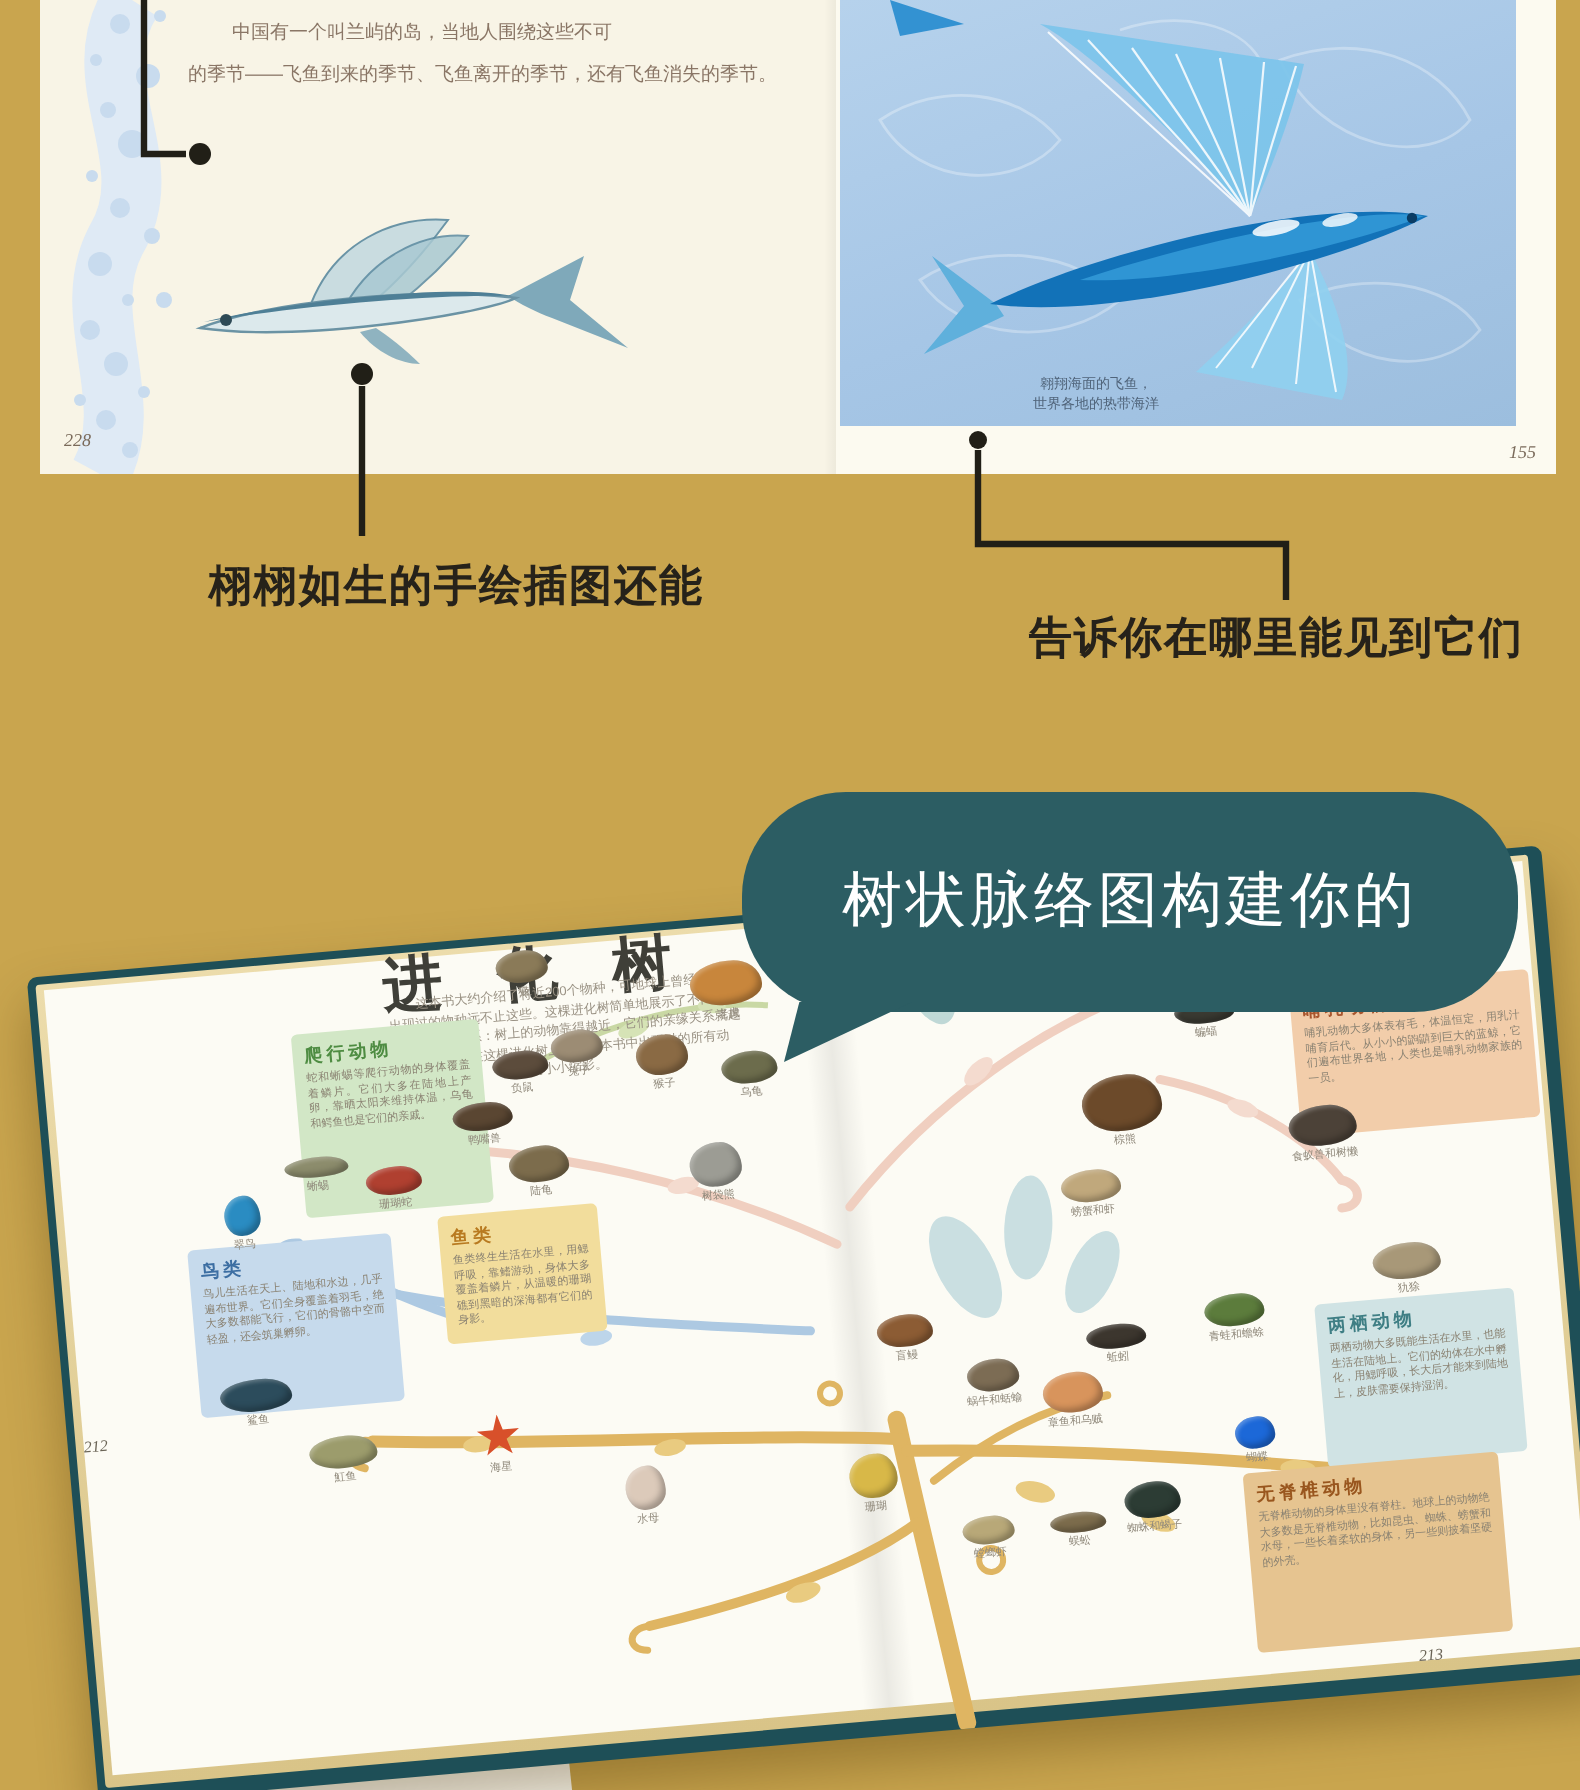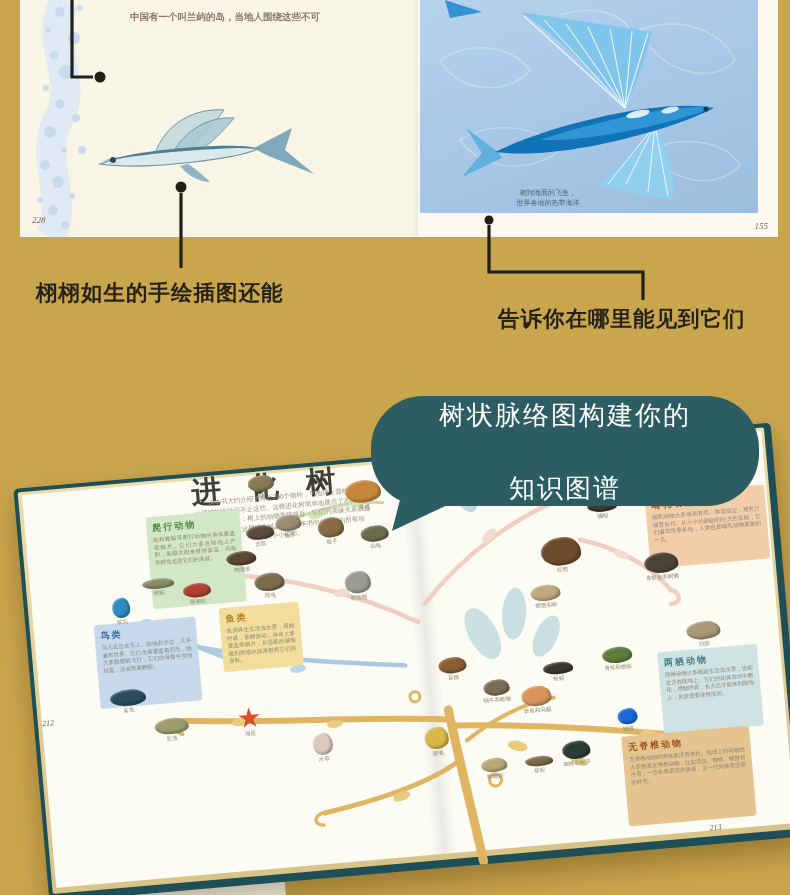--- a/index.html
+++ b/index.html
@@ -5,43 +5,43 @@
   html,body{margin:0;padding:0;}
   .stage{position:relative;width:790px;height:895px;background:#c9a54e;overflow:hidden;
          font-family:"Liberation Sans","DejaVu Sans",sans-serif;}
 
   
   .top-spread{position:absolute;left:20px;top:0;width:758px;height:237px;background:#f8f4e6;z-index:1;}
   .right-page{position:absolute;left:398px;top:0;right:0;bottom:0;background:#fcfaf0;}
   .gutter-top{position:absolute;left:392px;top:0;width:16px;height:100%;
     background:linear-gradient(90deg,rgba(0,0,0,0),rgba(0,0,0,.06),rgba(0,0,0,0));}
   .wave-svg{position:absolute;left:0;top:0;}
-  .para{position:absolute;left:88px;top:6px;width:330px;font-size:9.5px;color:#8a7666;line-height:21px;font-weight:bold;}
+  .para{position:absolute;left:74px;top:6px;width:330px;font-size:9.5px;color:#8a7666;line-height:21px;}
   .para .pline:first-child{text-indent:22px;}
   .tip{position:absolute;left:116px;top:69px;font-size:12px;font-weight:bold;color:#3f4438;letter-spacing:1px;}
   .fish-draw{position:absolute;left:72px;top:104px;}
   .pn{position:absolute;font-style:italic;font-size:9px;color:#7a6a5a;font-family:"Liberation Serif",serif;}
   .pn-154{left:12px;bottom:12px;}
   .pn-155{right:10px;bottom:6px;}
   .photo{position:absolute;left:400px;top:0;width:338px;height:213px;overflow:hidden;
     background:linear-gradient(160deg,#b6d2ec 0%,#a6c6e6 55%,#9cbede 100%);}
   .photo-caption{position:absolute;left:48px;bottom:5px;width:160px;text-align:center;
     font-size:7px;line-height:10px;color:#50647a;}
 
   
   .anno{position:absolute;left:0;top:0;z-index:3;pointer-events:none;}
-  .callout{position:absolute;z-index:4;font-weight:bold;color:#26221a;text-align:left;
+  .callout{position:absolute;z-index:4;font-weight:bold;color:#26221a;text-align:right;
     font-size:21.5px;line-height:32px;letter-spacing:1px;}
   .callout-left{left:36px;top:277px;width:316px;}
   .callout-right{left:498px;top:303px;width:264px;}
 
   
   .bubble{position:absolute;left:371px;top:396px;width:388px;height:110px;background:#2c5d63;
     border-radius:52px;z-index:6;display:flex;flex-direction:column;justify-content:center;align-items:center;
-    color:#fff;font-size:26px;line-height:38px;letter-spacing:2px;gap:35px;}
+    color:#fff;font-size:30px;line-height:38px;letter-spacing:2px;gap:35px;}
   .bubble-tail{position:absolute;left:392px;top:501px;width:64px;height:30px;background:#2c5d63;z-index:6;
     clip-path:polygon(0 100%,12% 0,100% 0);}
 
   
   .book{position:absolute;left:30px;top:455px;width:760px;height:415px;transform:rotate(-5deg);z-index:1;}
   .cover{position:absolute;inset:0;background:#1e4f57;border-radius:5px;box-shadow:0 14px 26px rgba(70,45,0,.35);}
   .pages-edge{position:absolute;left:4px;top:4px;right:7px;bottom:8px;
     background:linear-gradient(#ecdcab,#d9c488);border-radius:2px;}
   .spread{position:absolute;left:8px;top:7px;right:10px;bottom:14px;background:#fcfbf4;}
   .gutter-book{position:absolute;left:385px;top:7px;width:26px;bottom:14px;
@@ -95,20 +95,21 @@
           <circle cx="45" cy="225" r="4"></circle>
         <circle cx="60" cy="8" r="3"></circle>
           <circle cx="62" cy="150" r="4"></circle>
           <circle cx="20" cy="200" r="3"></circle>
       </g>
     </svg>
 
     <div class="para">
 
     <div class="pline">中国有一个叫兰屿的岛，当地人围绕这些不可</div>
+        <div class="pline">的季节——飞鱼到来的季节、飞鱼离开的季节，还有飞鱼消失的季节。</div>
       </div>
 
     <svg class="fish-draw" width="235" height="95" viewBox="0 0 235 95">
       <path d="M162,44 L200,24 L193,46 L222,70 L184,55 C176,52 168,48 162,44 Z" fill="#7fa9ba"></path>
       <path d="M62,52 C74,16 106,4 132,6 C116,28 96,48 84,54 Z" fill="#c4dae0" stroke="#5b8aa0" stroke-width="1" opacity="0.9"></path>
       <path d="M78,54 C92,24 120,12 142,14 C126,34 106,50 94,56 Z" fill="#a9c9d2" stroke="#5b8aa0" stroke-width="1" opacity="0.85"></path>
       <path d="M8,60 C40,47 120,39 166,45 C146,54 56,67 8,60 Z" fill="#dce9ec" stroke="#6b93a4" stroke-width="1.2"></path>
       <path d="M10,57 C60,45 140,38 164,44 C120,43 50,50 10,57 Z" fill="#4e7f96"></path>
       <path d="M88,62 C96,72 108,78 118,78 C110,70 102,64 96,60 Z" fill="#8fb3c0"></path>
       <circle cx="21" cy="56" r="3" fill="#2e4a56"></circle>
@@ -178,21 +179,20 @@
 
   <div class="callout callout-left">
 
   <div>栩栩如生的手绘插图还能</div>
     </div>
   <div class="callout callout-right">告诉你在哪里能见到它们</div>
 
   <div class="bubble">
 
   <div>树状脉络图构建你的</div>
-      <div>知识图谱</div>
     </div>
   <div class="bubble-tail"></div>
 
   <div class="book">
     <div class="cover"></div>
     <div class="pages-edge"></div>
     <div class="spread"></div>
     <div class="gutter-book"></div>
 
     <svg class="branches" width="760" height="415" viewBox="0 0 760 415">

